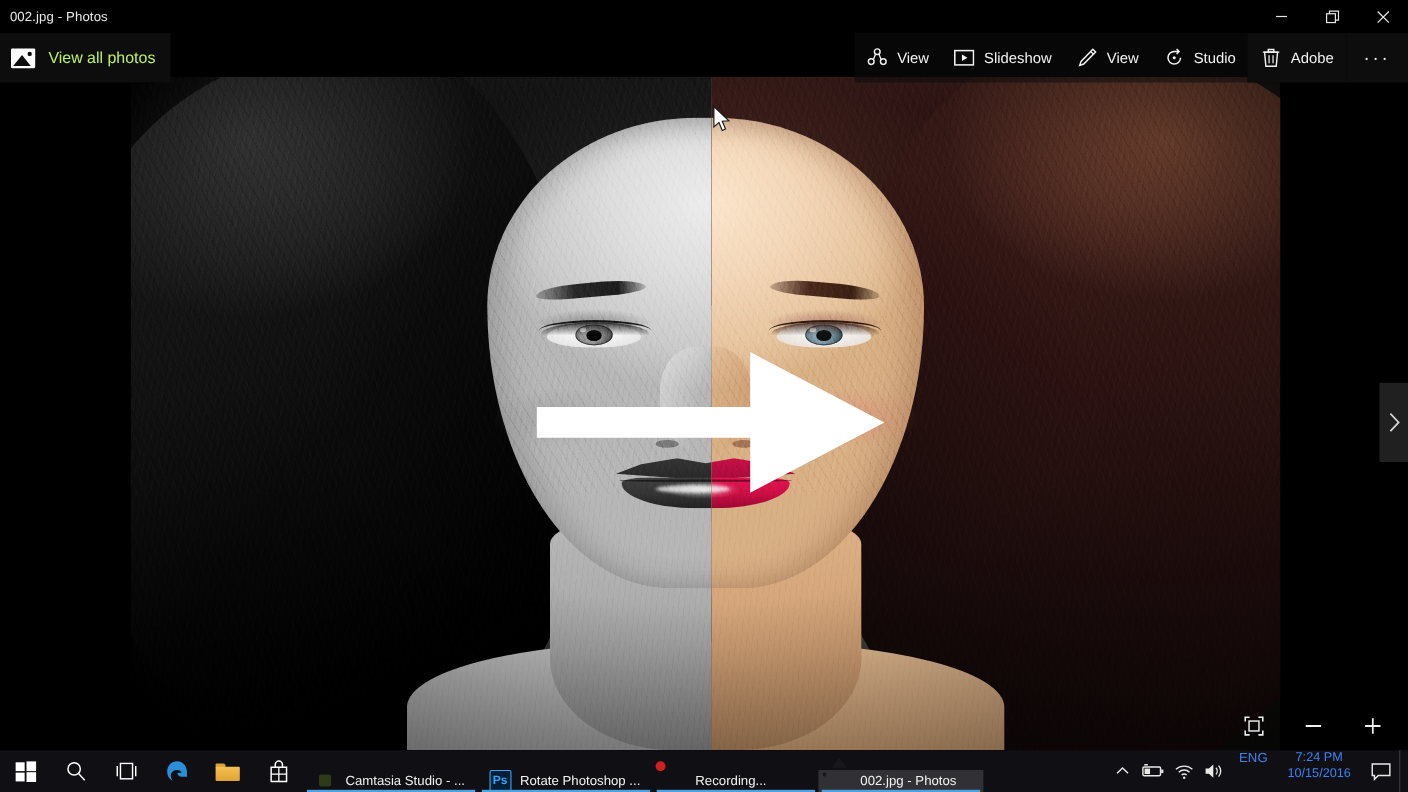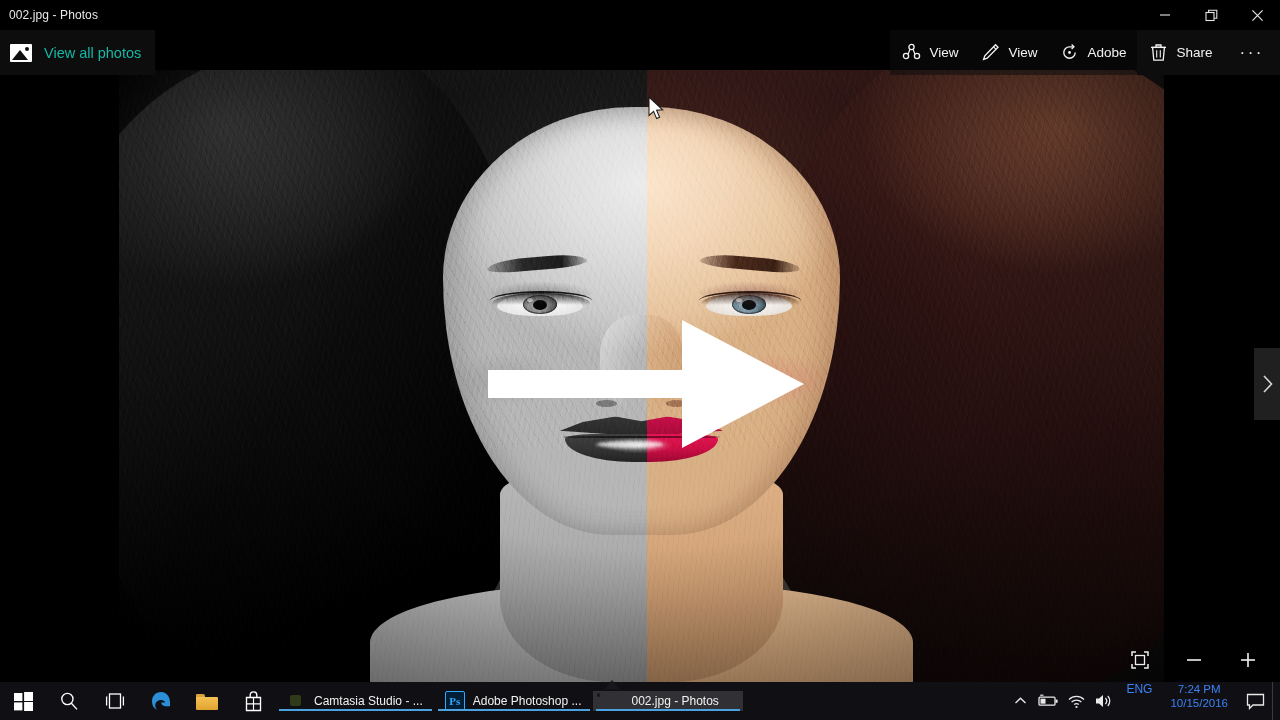--- a/index.html
+++ b/index.html
@@ -306,21 +306,21 @@
   }
   .tb-right .tb-item:nth-last-child(-n+2) { background: #0d0d0d; }
   .tb-item {
     display: flex; align-items: center; gap: 8px;
     height: 45px; padding: 0 11px;
     font-size: 13.5px; color: #f2f2f2;
     white-space: nowrap;
   }
   .tb-item .ic { display: flex; align-items: center; justify-content: center; width: 20px; height: 20px; }
   .tb-item svg { display: block; }
-  .viewall-label { font-size: 14.5px; color: #14b8a6; }
+  .viewall-label { font-size: 14.5px; color: #bef264; }
   .viewall-icon {
     width: 22px; height: 18px;
     background: #fff;
     position: relative;
     border-radius: 1px;
     margin-right: 12px;
   }
   .viewall-icon::before {
     content: ""; position: absolute; left: 2px; bottom: 2px;
     width: 0; height: 0;
@@ -368,21 +368,21 @@
     width: 1280px; height: 38px;
     background: #101014;
     display: flex; align-items: stretch;
     z-index: 70;
   }
   .tb-sys {
     width: 46px; display: flex; align-items: center; justify-content: center;
     color: #fff;
   }
   .tb-sys svg { display: block; }
-  .task-apps { display: flex; align-items: center; }
+  .task-apps { display: flex; align-items: flex-end; }
   .task-btn {
     position: relative;
     display: flex; align-items: center; gap: 8px;
     padding: 0 12px 0 10px;
     min-width: 150px;
     color: #f1f1f1; font-size: 12px;
     white-space: nowrap;
   }
   .task-btn.active { background: rgba(255,255,255,.14); }
   .task-btn::after {
@@ -408,21 +408,21 @@
   }
   .tray-action { width: 34px; height: 38px; display: flex; align-items: center; justify-content: center; }
   .show-desktop { width: 6px; height: 38px; border-left: 1px solid #3a3a40; }
 
   
   .ps-ico {
     width: 20px; height: 20px; border: 1.4px solid #31a8ff;
     background: #001e36; color: #31a8ff;
     font-size: 11px; font-weight: bold;
     display: flex; align-items: center; justify-content: center;
-    border-radius: 2px; font-family: Liberation Serif, serif;
+    border-radius: 2px; font-family: Liberation Sans, sans-serif;
   }
   .cam-ico {
     width: 20px; height: 20px;
     background: linear-gradient(135deg,#9aa86a,#5d6a33);
     border-radius: 3px; transform: rotate(-8deg);
     position: relative;
   }
   .cam-ico::after {
     content:""; position:absolute; left:4px; top:4px; width:11px; height:11px;
     background:#2f3a18; border-radius:2px;
@@ -592,52 +592,61 @@
           <svg width="19" height="19" viewBox="0 0 19 19">
             <circle cx="4" cy="13" r="2.6" fill="none" stroke="#f2f2f2" stroke-width="1.3"></circle>
             <circle cx="15" cy="13" r="2.6" fill="none" stroke="#f2f2f2" stroke-width="1.3"></circle>
             <circle cx="9.5" cy="4" r="2.6" fill="none" stroke="#f2f2f2" stroke-width="1.3"></circle>
             <path d="M6 11.2 L8 6.2 M13 11.2 L11 6.2" stroke="#f2f2f2" stroke-width="1.2" fill="none"></path>
           </svg>
         </span>
         <span>View</span>
       </div>
 
+      <div class="tb-item">
+        <span class="ic">
+          <svg width="19" height="17" viewBox="0 0 19 17">
+            <rect x="1" y="2" width="17" height="13" fill="none" stroke="#f2f2f2" stroke-width="1.4"></rect>
+            <path d="M7.5 5.5 L12.5 8.5 L7.5 11.5 Z" fill="#f2f2f2"></path>
+          </svg>
+        </span>
+        <span>Slideshow</span>
+      </div>
 
       <div class="tb-item">
         <span class="ic">
           <svg width="19" height="19" viewBox="0 0 19 19">
             <path d="M14.5 1.8 L17 4.3 L6.2 15.2 L2.6 16.4 L3.8 12.8 Z" fill="none" stroke="#f2f2f2" stroke-width="1.35"></path>
             <path d="M12.6 3.8 L15.1 6.3" stroke="#f2f2f2" stroke-width="1.2"></path>
           </svg>
         </span>
         <span>View</span>
       </div>
 
       <div class="tb-item">
         <span class="ic">
           <svg width="19" height="19" viewBox="0 0 19 19">
             <path d="M15.2 9.5 A5.7 5.7 0 1 1 9.5 3.8 L13 3.8" fill="none" stroke="#f2f2f2" stroke-width="1.35"></path>
             <path d="M11.6 1.6 L13.9 3.8 L11.6 6" fill="none" stroke="#f2f2f2" stroke-width="1.35"></path>
             <circle cx="9.5" cy="9.5" r="1.4" fill="#f2f2f2"></circle>
           </svg>
         </span>
-        <span>Adobe</span>
+        <span>Studio</span>
       </div>
 
       <div class="tb-item">
         <span class="ic">
           <svg width="17" height="19" viewBox="0 0 17 19">
             <path d="M2.6 4.4 H14.4 L13.2 17.2 H3.8 Z" fill="none" stroke="#f2f2f2" stroke-width="1.3"></path>
             <path d="M1 4.4 H16" stroke="#f2f2f2" stroke-width="1.3"></path>
             <path d="M6 2 H11 V4.4 H6 Z" fill="none" stroke="#f2f2f2" stroke-width="1.3"></path>
             <path d="M6.7 7.2 V14.4 M10.3 7.2 V14.4" stroke="#f2f2f2" stroke-width="1.1"></path>
           </svg>
         </span>
-        <span>Share</span>
+        <span>Adobe</span>
       </div>
 
       <div class="tb-item ellipsis">···</div>
     </div>
   </div>
 
   <div class="titlebar">
     <span class="titlebar-text">002.jpg - Photos</span>
     <div class="win-controls">
       <div class="win-btn">
@@ -711,23 +720,27 @@
 
     <div class="task-btn">
       <span class="tico"><span class="cam-ico"></span></span>
       <span>Camtasia Studio - ...</span>
     </div>
 
     <div class="task-btn">
       <span class="tico">
           <span class="ps-ico">Ps</span>
         </span>
-      <span>Adobe Photoshop ...</span>
-    </div>
-
+      <span>Rotate Photoshop ...</span>
+    </div>
+
+    <div class="task-btn">
+      <span class="tico"><span class="rec-ico"></span></span>
+      <span>Recording...</span>
+    </div>
 
     <div class="task-btn active">
       <span class="tico"><span class="photos-ico"></span></span>
       <span>002.jpg - Photos</span>
     </div>
   </div>
 
   <div class="spacer"></div>
 
   <div class="tray">

